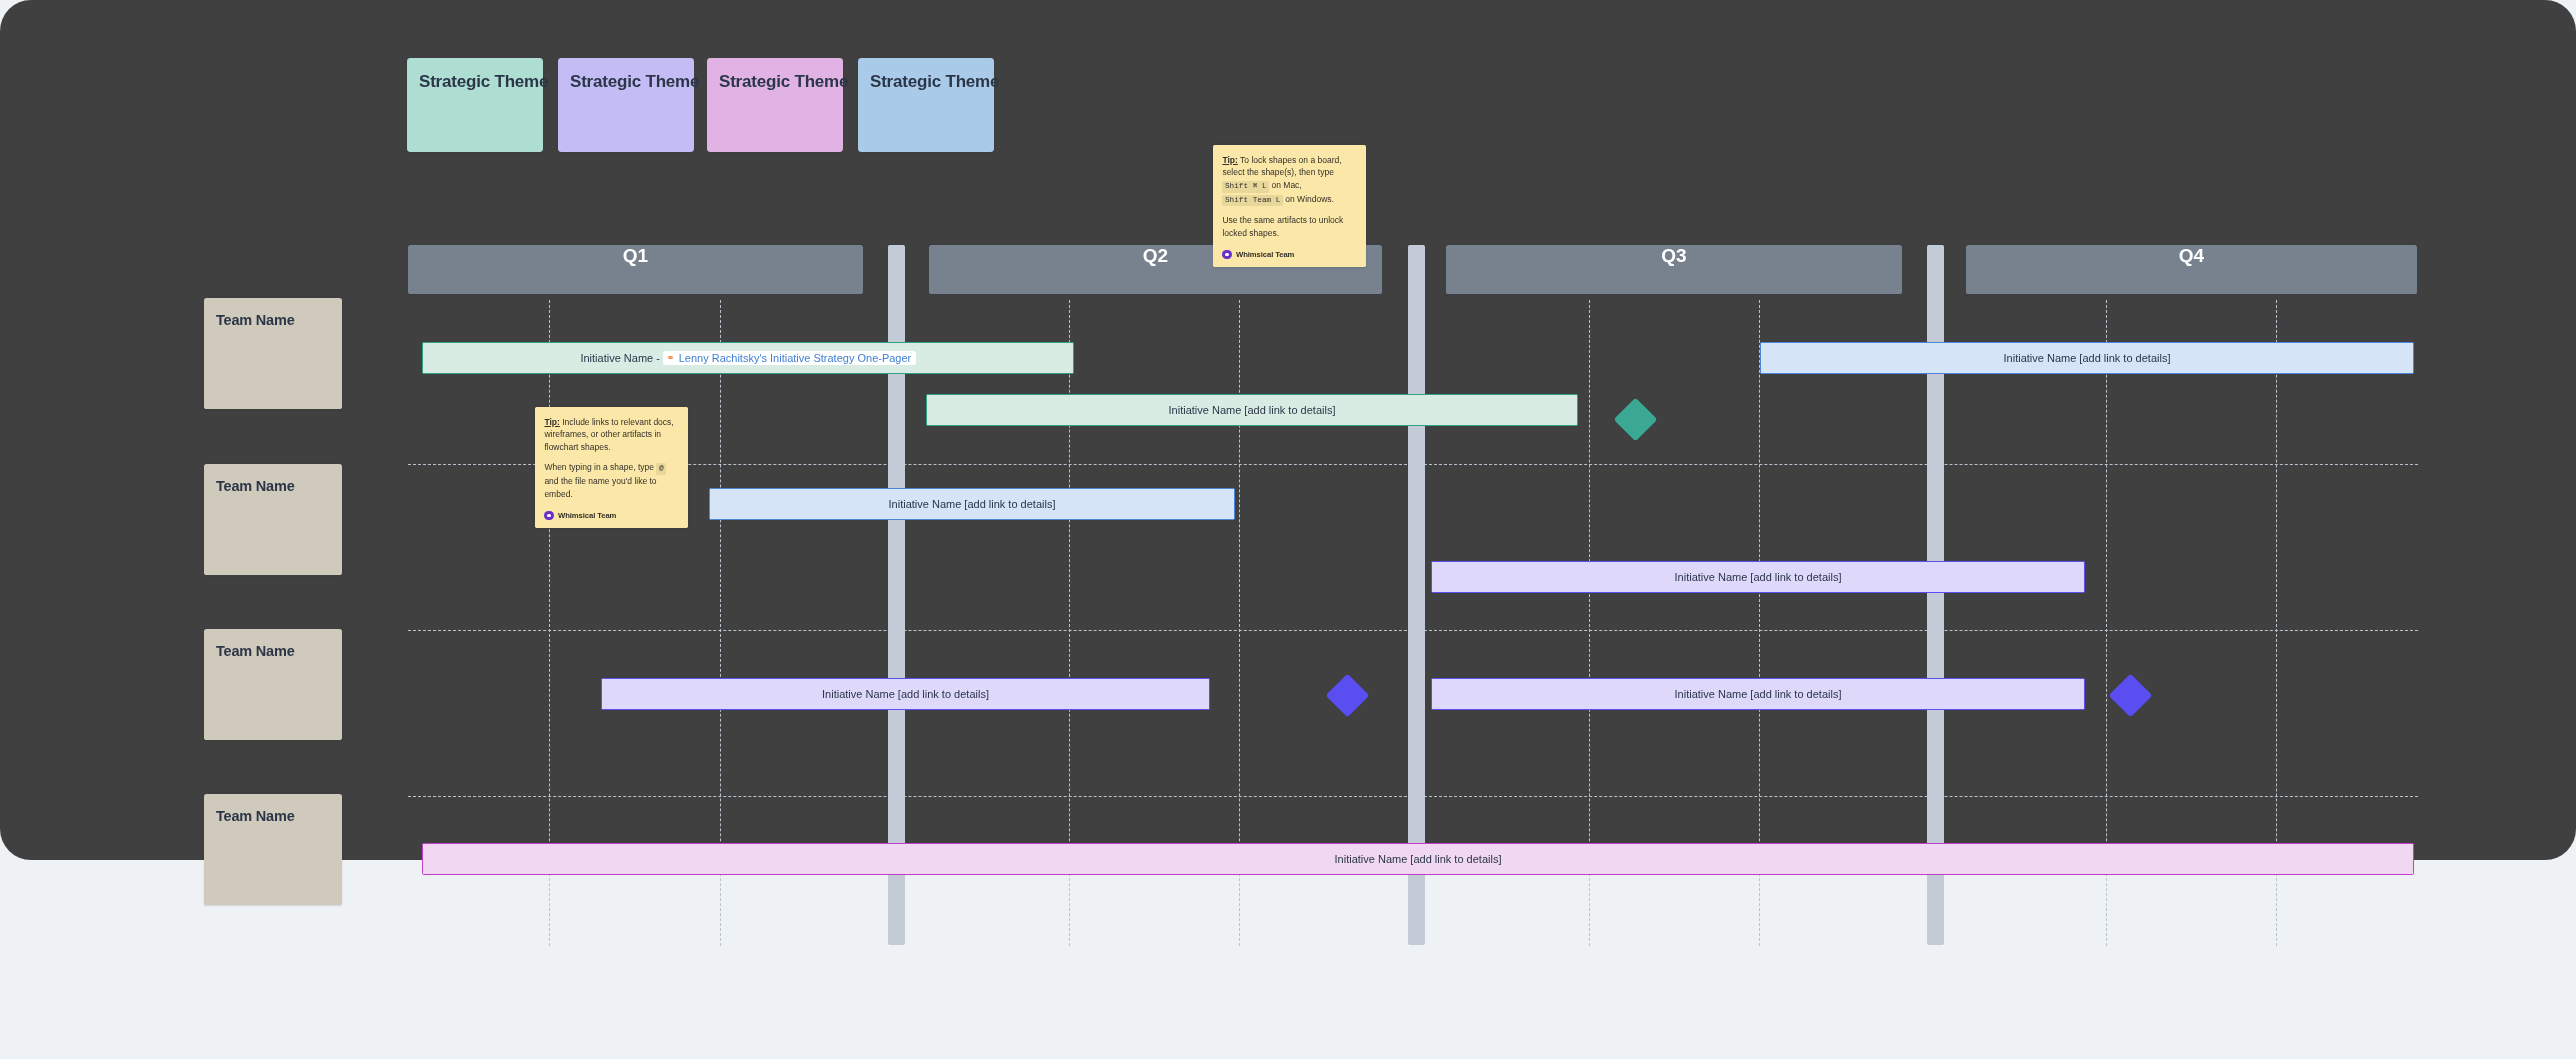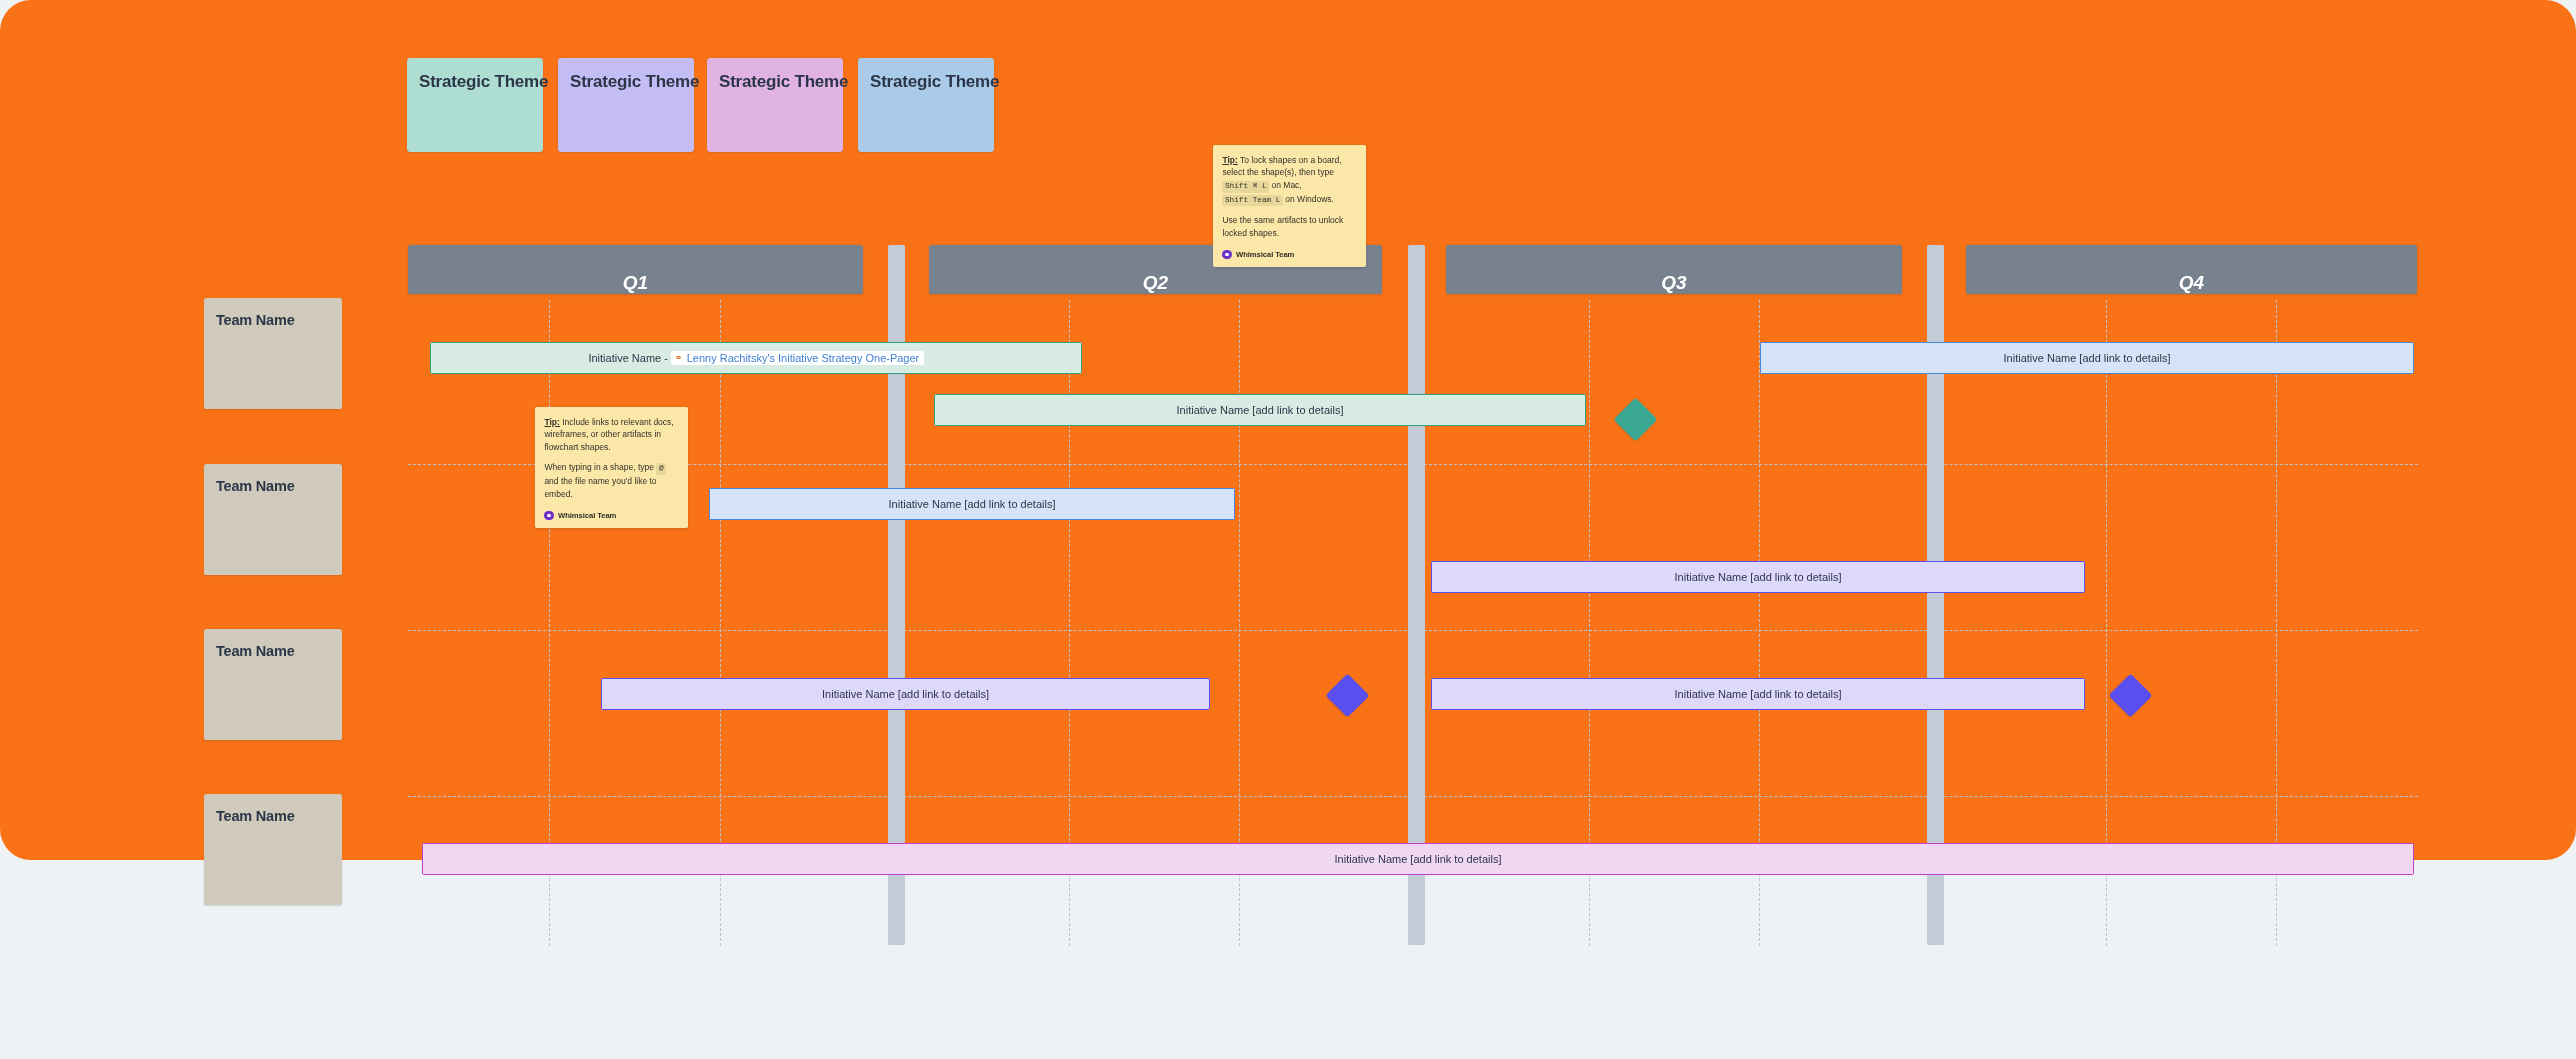--- a/index.html
+++ b/index.html
@@ -10,21 +10,21 @@
     height: 1060px;
     overflow: hidden;
     background: #eef2f5;
     font-family: "Liberation Sans", "DejaVu Sans", sans-serif;
   }
 
   #board {
     position: relative;
     width: 2576px;
     height: 860px;
-    background: #f97316;
+    background: #404040;
     border-radius: 31px;
   }
 
   
   .theme-card {
     position: absolute;
     border-radius: 3.4px;
     box-shadow: 0 0.9px 1.7px rgba(40,52,70,0.16);
   }
   .theme-card .theme-label {
@@ -54,23 +54,22 @@
     white-space: nowrap;
   }
 
   
   .quarter-header {
     position: absolute;
     background: #78828f;
     border-radius: 2.6px;
     box-shadow: 0 0.9px 2.6px rgba(40,52,70,0.20);
     display: flex;
-    align-items: flex-end;
+    align-items: flex-start;
     justify-content: center;
-    font-style: italic;
   }
   .quarter-header .q-label {
     font-size: 19px;
     font-weight: bold;
     color: #ffffff;
     letter-spacing: 0.2px;
   }
 
   
   .q-separator {
@@ -98,21 +97,21 @@
     display: flex;
     align-items: center;
     justify-content: center;
     font-size: 11px;
     color: #2b3648;
     white-space: nowrap;
     overflow: hidden;
   }
   .initiative .init-text { display: inline-block; }
 
-  .init-green  { background: #d8ece4; border: 1.3px solid #2fa084; margin-left: 8px; }
+  .init-green  { background: #d8ece4; border: 1.3px solid #2fa084; }
   .init-blue   { background: #d5e4f7; border: 1.3px solid #4a86dd; }
   .init-purple { background: #ded9fb; border: 1.3px solid #5b4ef0; }
   .init-pink   { background: #f0d7f2; border: 1.3px solid #c33ec6; }
 
   .link-chip {
     display: inline-flex;
     align-items: center;
     gap: 3.4px;
     background: #ffffff;
     border-radius: 2.6px;

